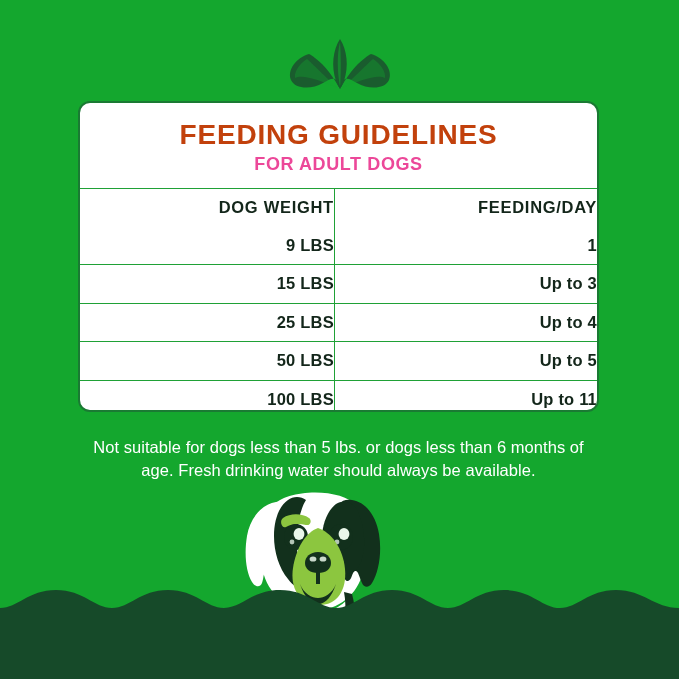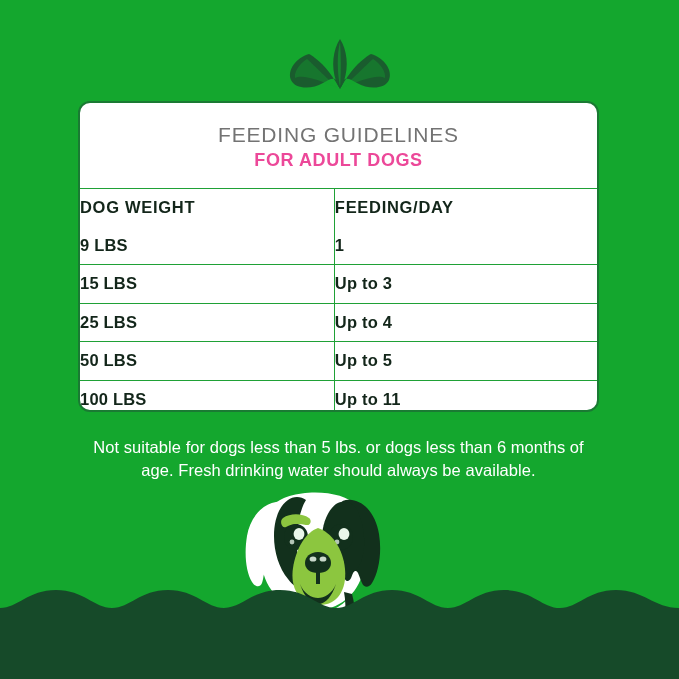--- a/index.html
+++ b/index.html
@@ -54,24 +54,24 @@
     box-sizing: border-box;
     display: flex;
     flex-direction: column;
     align-items: center;
     justify-content: center;
     border-bottom: 1.6px solid #1fa136;
     padding-top: 4px;
   }
 
   .card-title {
-    font-size: 21px;
-    font-weight: normal;
+    font-size: 28px;
+    font-weight: bold;
     letter-spacing: 0.8px;
-    color: #737373;
+    color: #c2410c;
     line-height: 1.05;
   }
 
   .card-subtitle {
     font-size: 18px;
     font-weight: bold;
     letter-spacing: 0.6px;
     color: #ec4899;
     margin-top: 4px;
   }
@@ -81,21 +81,21 @@
     border-collapse: collapse;
     table-layout: fixed;
   }
 
   table.guidelines col.c1 { width: 49.2%; }
   table.guidelines col.c2 { width: 50.8%; }
 
   table.guidelines th,
   table.guidelines td {
     height: 37.5px;
-    text-align: left;
+    text-align: right;
     vertical-align: middle;
     border-bottom: 1.6px solid #1fa136;
     border-right: 1.6px solid #1fa136;
     color: #13261a;
     padding: 0;
   }
   table.guidelines th:last-child,
   table.guidelines td:last-child {
     border-right: none;
   }

